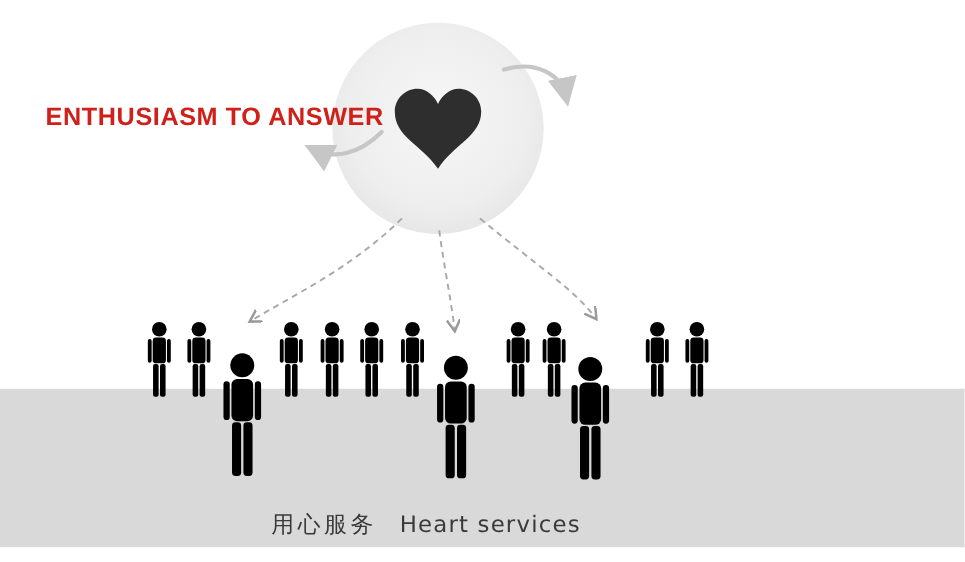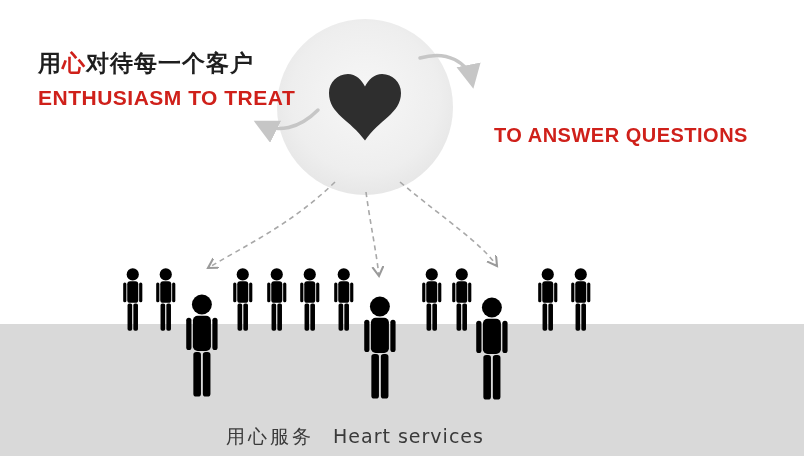--- a/index.html
+++ b/index.html
@@ -119,24 +119,20 @@
       <use href="#person-shape" class="person-small-b" transform="translate(568,268) scale(0.58)"></use>
     </g>
 
     <g>
       <use href="#person-shape" class="person-big" transform="translate(181,294) scale(0.95)"></use>
       <use href="#person-shape" class="person-big" transform="translate(359,296) scale(0.95)"></use>
       <use href="#person-shape" class="person-big" transform="translate(471,297) scale(0.95)"></use>
     </g>
   </svg>
 
-  <div class="txt left-title">
-    <span>用</span><span class="accent">心</span><span>对待每一个客户</span>
-  </div>
-  <div class="txt left-sub">ENTHUSIASM TO TREAT</div>
+  <div class="txt left-sub">ENTHUSIASM TO ANSWER</div>
 
-  <div class="txt right-sub">TO ANSWER QUESTIONS</div>
 
   <div class="txt footer-caption">
     <span class="cn">用心服务</span><span class="en">Heart services</span>
   </div>
 
 </div>
 
 </body></html>

